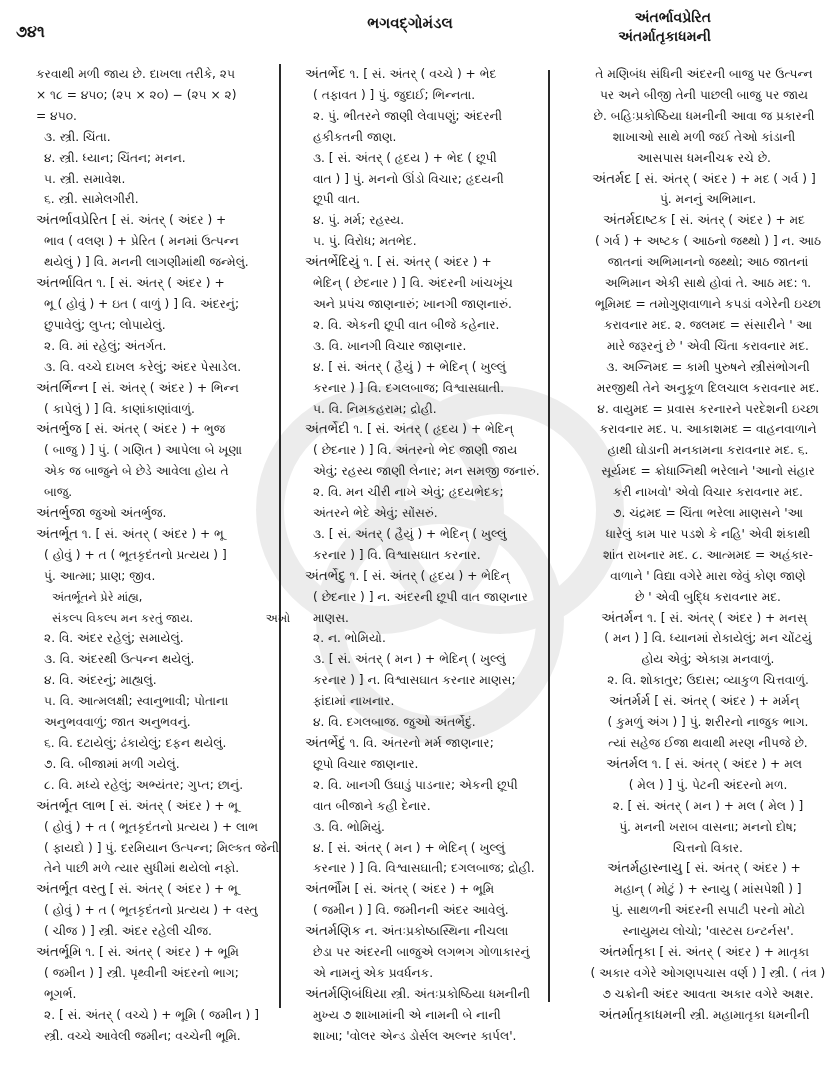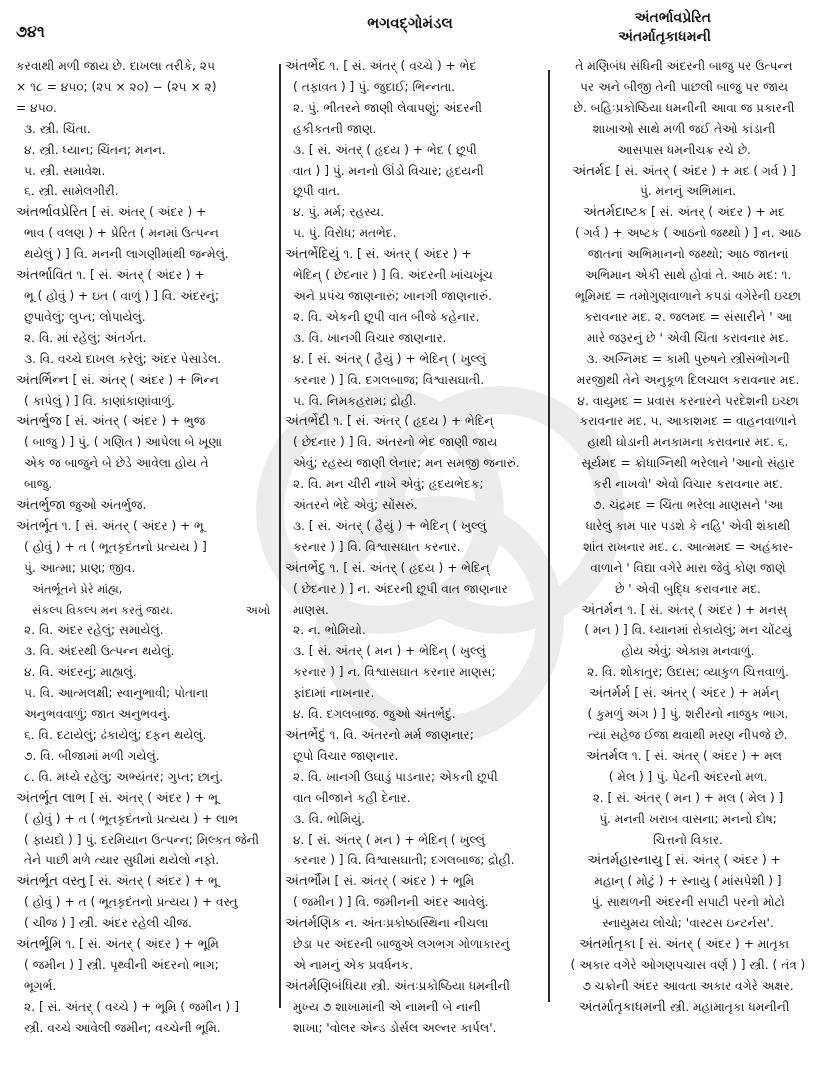--- a/index.html
+++ b/index.html
@@ -23,21 +23,21 @@
     font-size: 15px; font-weight: bold;
   }
   .guide {
     position: absolute; right: 16px; top: 8px; text-align: right;
     font-size: 14px; font-weight: bold; line-height: 19px;
   }
   .columns {
     position: absolute; left: 0; top: 56px; width: 825px; height: 1033px;
   }
   .col {
-    position: absolute; top: 0; font-size: 12.2px; line-height: 20.9px;
+    position: absolute; top: 8px; font-size: 12.2px; line-height: 20.9px; margin-left: 20px;
   }
   .col.c1 { left: 16px; width: 258px; }
   .col.c2 { left: 285px; width: 257px; }
   .col.c3 { left: 555px; width: 258px; text-align: center; }
   .divider {
     position: absolute; width: 2px; background: #2a2a2a;
   }
   .d1 { left: 279px; top: 64px; height: 944px; }
   .d2 { left: 548px; top: 70px; height: 932px; }
   .hw { font-weight: normal; font-size: 13.2px; }

